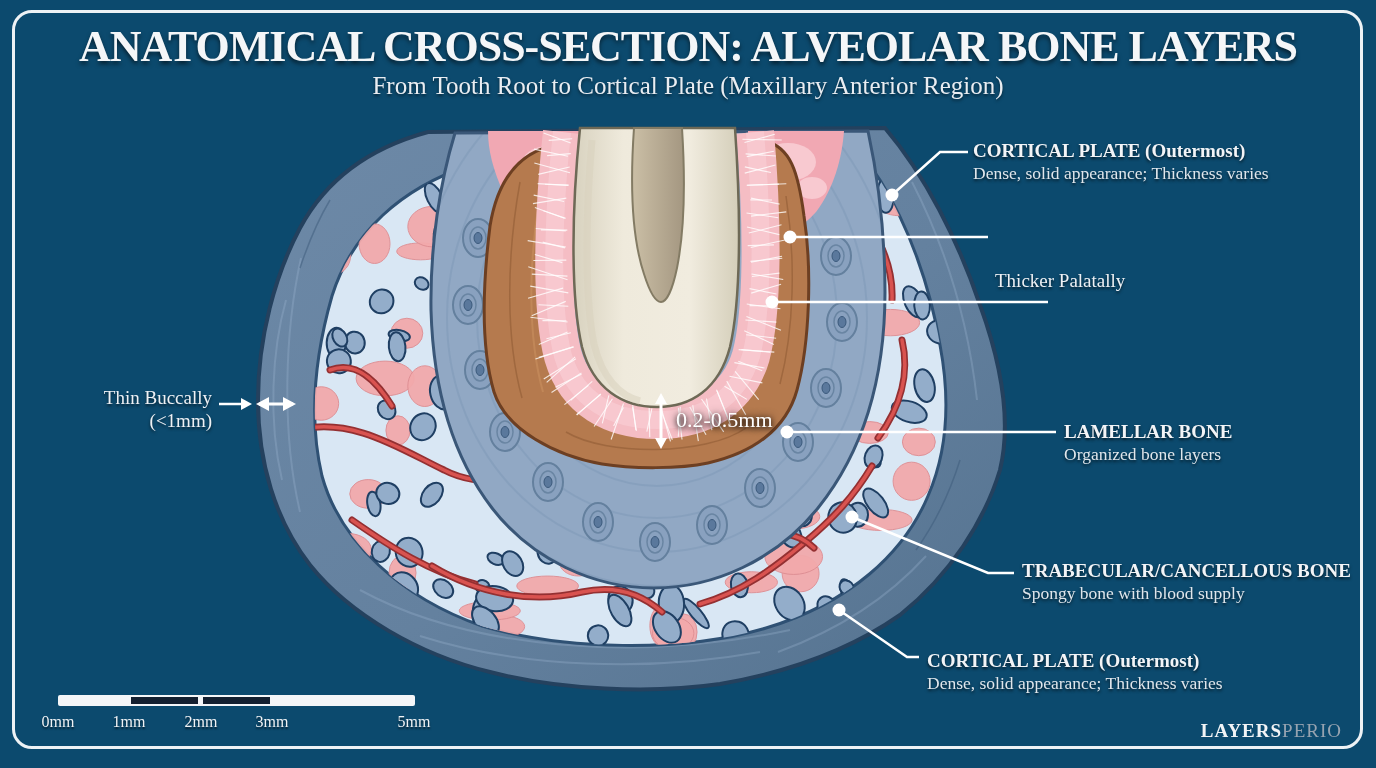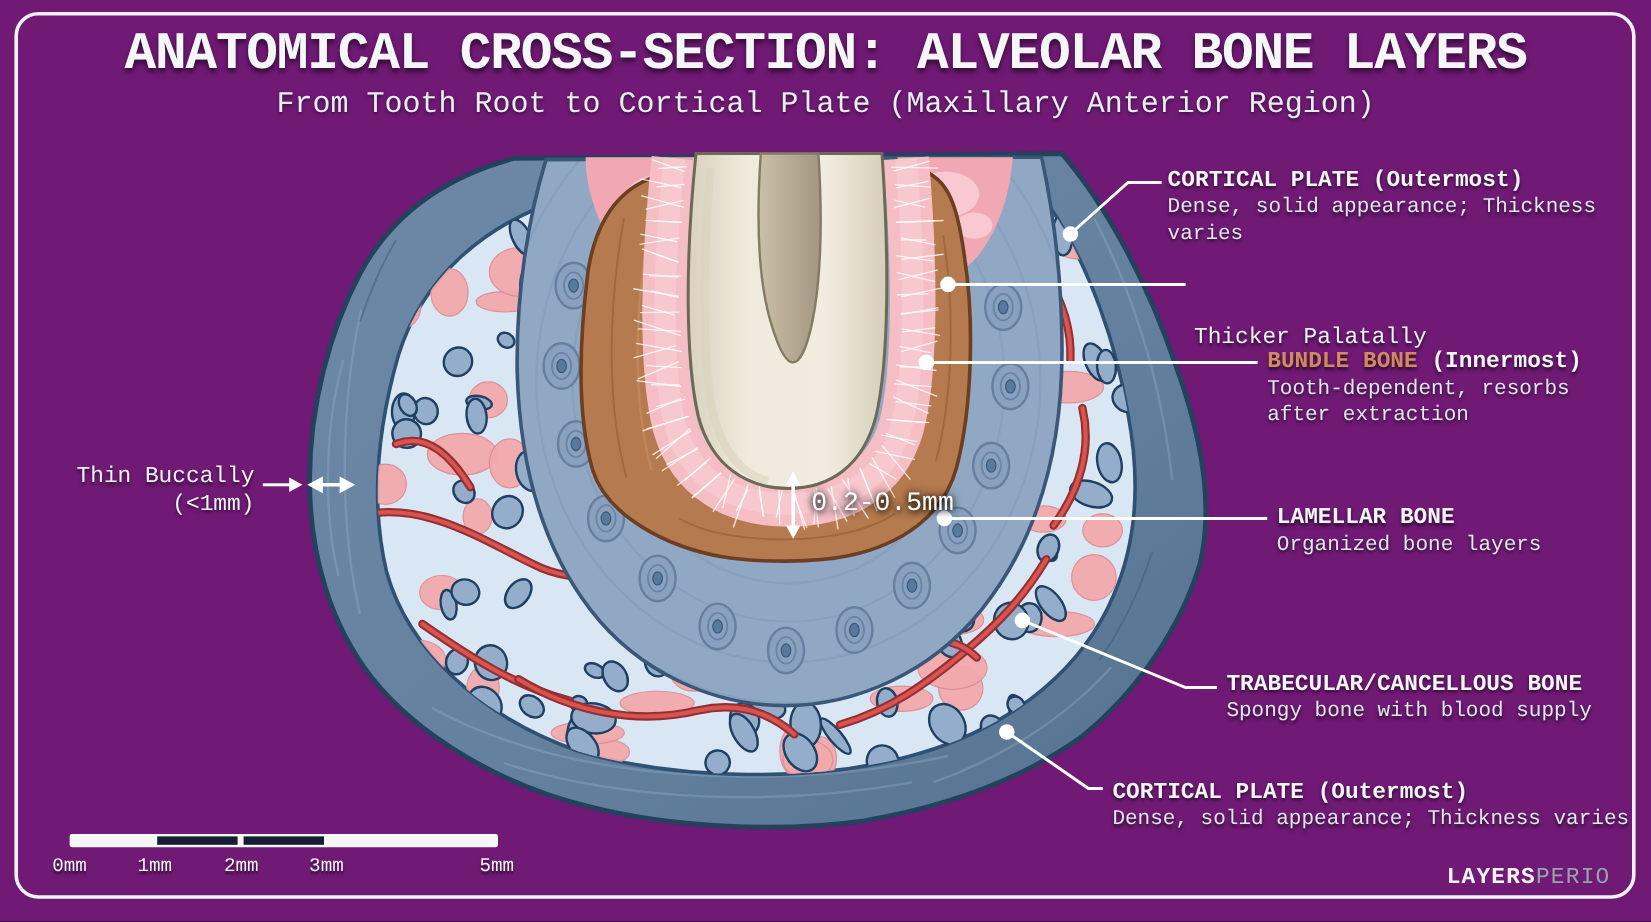--- a/index.html
+++ b/index.html
@@ -1,17 +1,17 @@
 <!DOCTYPE html>
 <html><head>
 <meta charset="utf-8">
 <style>
   html,body{margin:0;padding:0;background:#0d1620;}
-  .stage{position:relative;width:1376px;height:768px;background:#701a75;overflow:hidden;
-         font-family:Liberation Mono, monospace;color:#eef1f5;}
+  .stage{position:relative;width:1376px;height:768px;background:#0c4a6e;overflow:hidden;
+         font-family:Liberation Serif, serif;color:#eef1f5;}
   .frame{position:absolute;left:12px;top:10px;right:13px;bottom:19px;
          border:3px solid #eef2f5;border-radius:20px;pointer-events:none;}
   svg.art{position:absolute;left:0;top:0;}
   .t-main{position:absolute;left:0;right:0;top:21px;text-align:center;
           font-size:44px;font-weight:700;letter-spacing:-1px;color:#f4f6f8;
           text-shadow:0 3px 4px rgba(0,0,0,.55);}
   .t-sub{position:absolute;left:0;right:0;top:72px;text-align:center;
          font-size:25px;font-weight:400;color:#e9edf2;text-shadow:0 2px 3px rgba(0,0,0,.5);}
   .ann{position:absolute;text-shadow:0 2px 3px rgba(0,0,0,.65);}
   .ann .hd{font-size:19px;font-weight:700;line-height:23px;color:#f2f4f7;}
@@ -419,27 +419,20 @@
 
   <div class="ann" style="left:973px;top:139px">
     <div class="hd">CORTICAL PLATE (Outermost)</div>
     <div class="ds">Dense, solid appearance; Thickness varies</div>
   </div>
 
   <div class="ann" style="left:995px;top:226px">
     <div class="plain">Thicker Palatally</div>
   </div>
 
-  <div class="ann" style="left:1056px;top:290px">
-    <div class="hd">
-      <span class="accent">BUNDLE BONE</span><span> (Innermost)</span>
-    </div>
-    <div class="ds">Tooth-dependent, resorbs</div>
-    <div class="ds">after extraction</div>
-  </div>
 
   <div class="ann" style="left:1064px;top:420px">
     <div class="hd">LAMELLAR BONE</div>
     <div class="ds">Organized bone layers</div>
   </div>
 
   <div class="ann" style="left:1022px;top:559px">
     <div class="hd">TRABECULAR/CANCELLOUS BONE</div>
     <div class="ds">Spongy bone with blood supply</div>
   </div>

